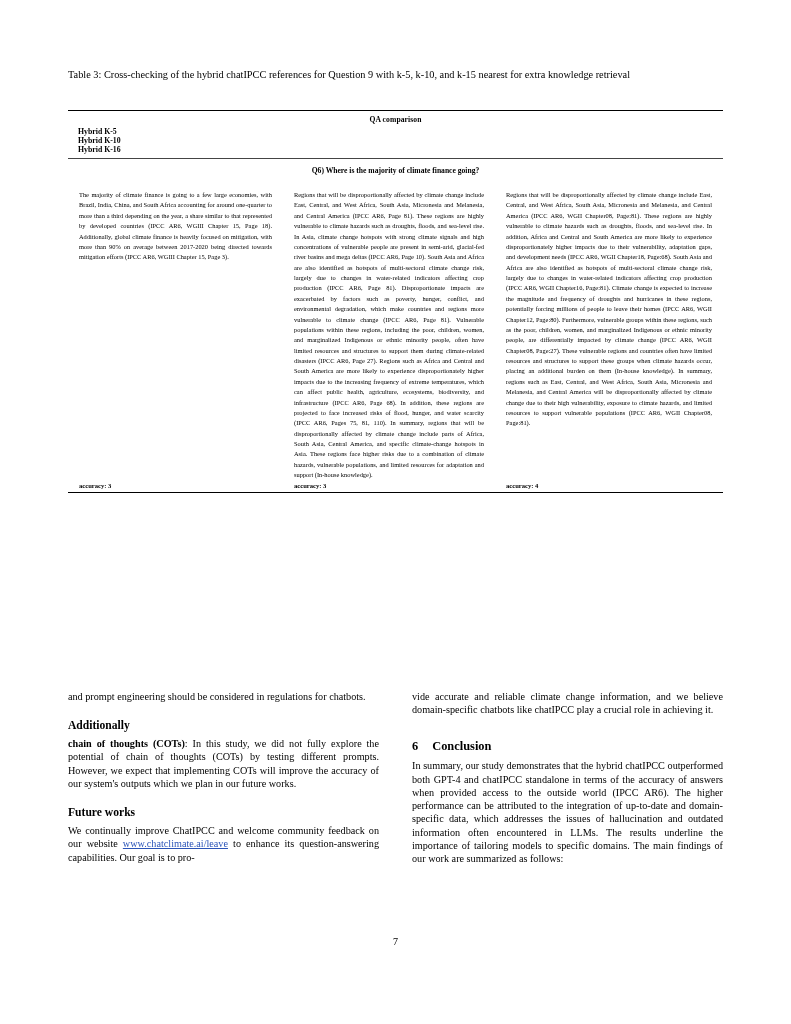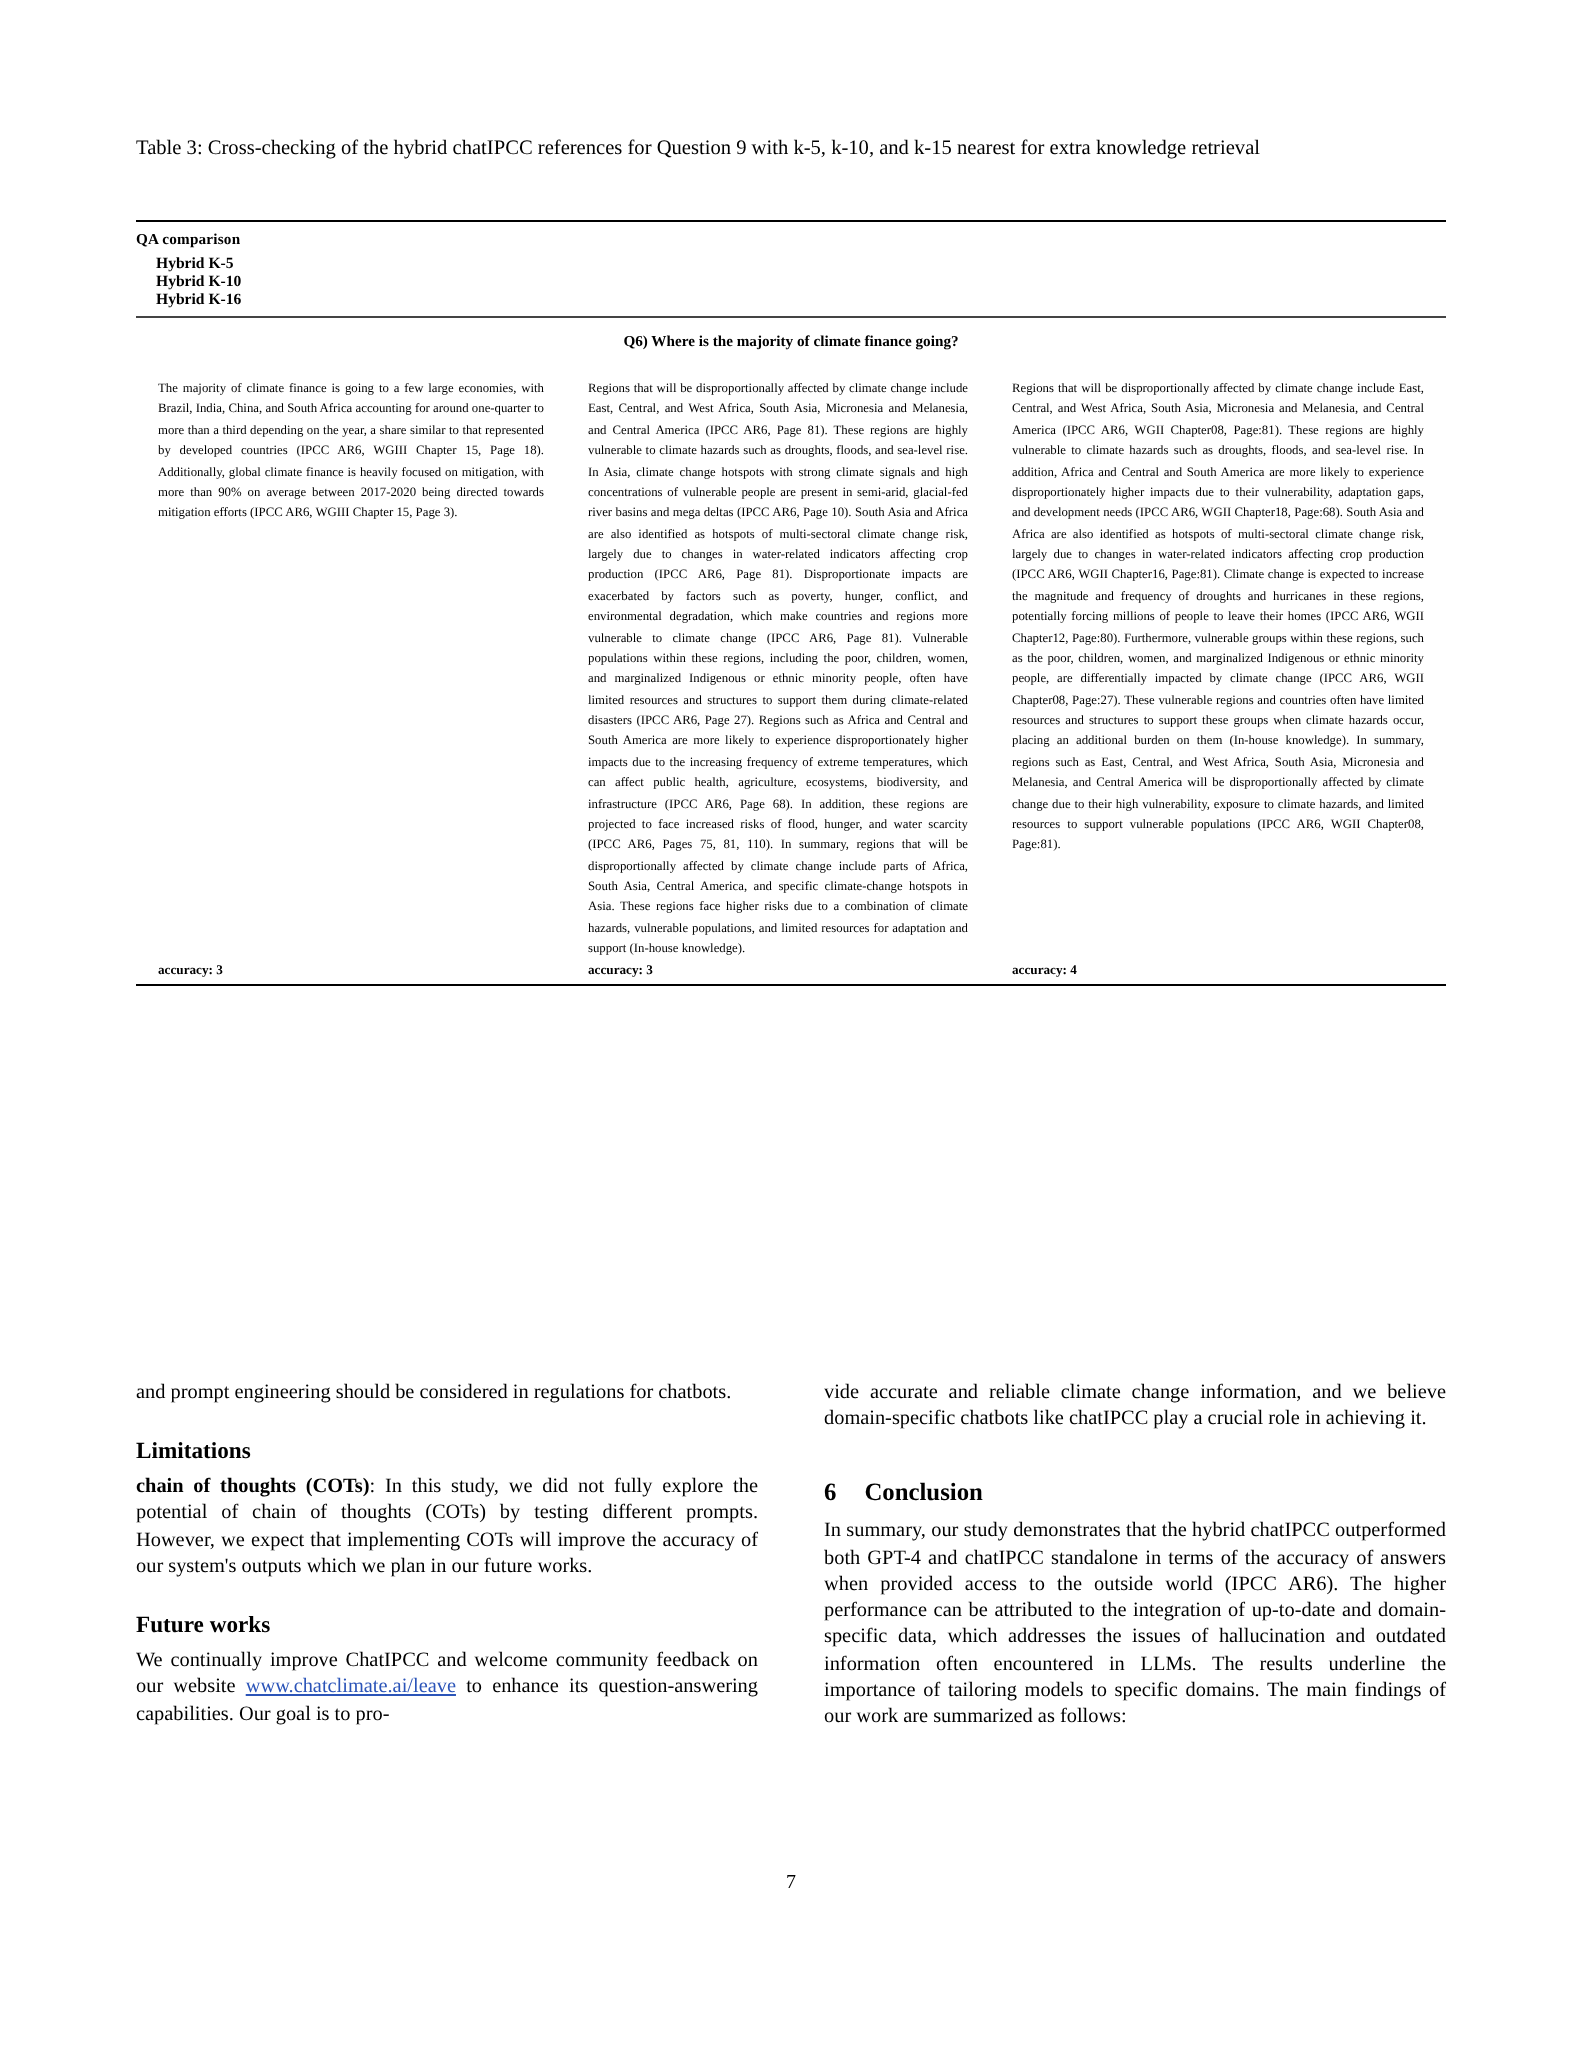--- a/index.html
+++ b/index.html
@@ -48,20 +48,21 @@
     font-size: 0;
     line-height: 0;
   }
   .rule-thin {
     border-top: 0.9px solid #444;
     height: 0;
     font-size: 0;
     line-height: 0;
   }
   .qa-comparison {
+    text-align: center;
     font-size: 7.6px;
     font-weight: bold;
     padding: 4px 0 2px 0;
     letter-spacing: 0.1px;
   }
   .col-heads {
     display: flex;
     padding: 1px 0 4px 0;
     flex-direction: column;
   }
@@ -191,21 +192,21 @@
     </div>
 
     <div class="rule-thick"></div>
   </div>
 
   <div class="columns">
 
     <div class="col">
       <p>and prompt engineering should be considered in regulations for chatbots.</p>
 
-      <h2 class="sec">Limitations</h2>
+      <h2 class="sec">Additionally</h2>
 
       <p><span class="runin">chain of thoughts (COTs)</span><span>: In this study, we did not fully explore the potential of chain of thoughts (COTs) by testing different prompts. However, we expect that implementing COTs will improve the accuracy of our system's outputs which we plan in our future works.</span></p>
 
       <h2 class="sec">Future works</h2>
 
       <p><span>We continually improve ChatIPCC and welcome community feedback on our website </span><a class="weblink" href="#">www.chatclimate.ai/leave</a><span> to enhance its question-answering capabilities. Our goal is to pro-</span></p>
     </div>
 
     <div class="col">
       <p>vide accurate and reliable climate change information, and we believe domain-specific chatbots like chatIPCC play a crucial role in achieving it.</p>

